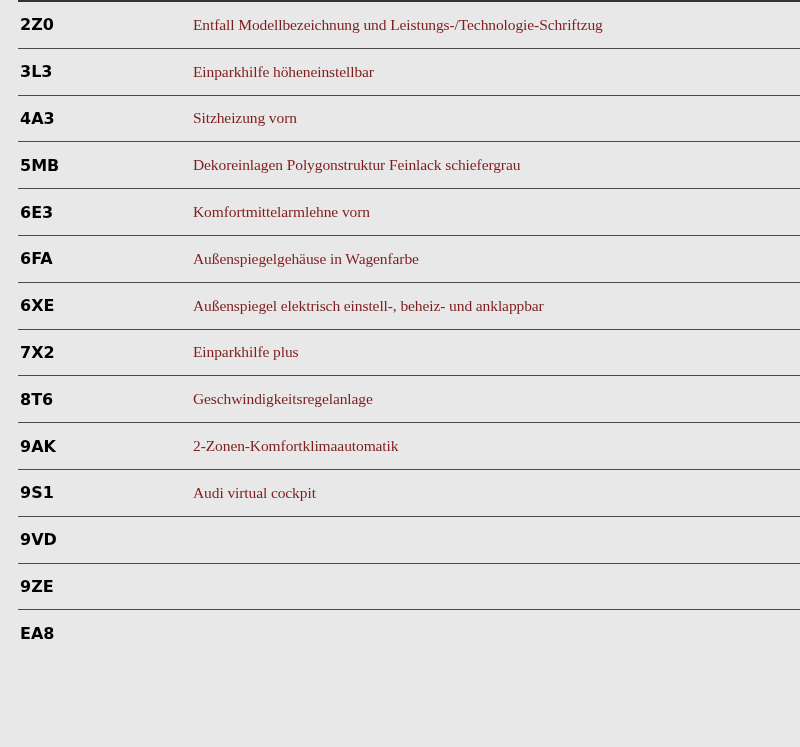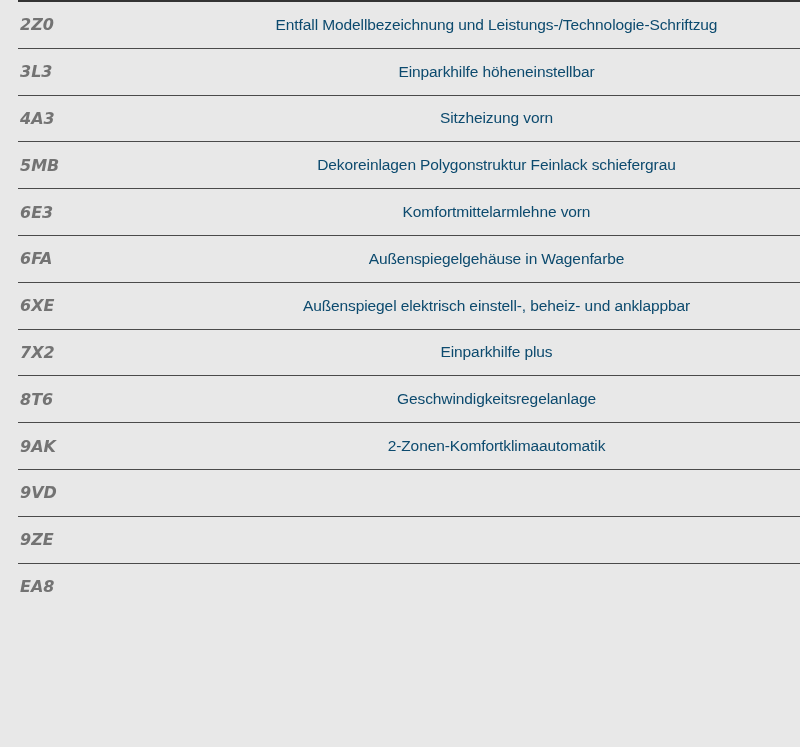--- a/index.html
+++ b/index.html
@@ -26,32 +26,30 @@
     }
     .row:last-child {
       border-bottom: none;
     }
     .code {
       width: 173px;
       padding-left: 2px;
       font-family: "DejaVu Sans", sans-serif;
       font-weight: bold;
       font-size: 16px;
-      color: #737373;
+      color: #000000;
       letter-spacing: 0px;
-      font-style: italic;
     }
     .desc {
       flex: 1;
-      font-family: Liberation Sans, sans-serif;
+      font-family: Liberation Serif, serif;
       font-size: 15.5px;
-      color: #0c4a6e;
+      color: #7f1d1d;
       white-space: nowrap;
       letter-spacing: -0.1px;
-      text-align: center;
     }
   </style>
 </head>
 <body>
 
 <div class="table">
   <div class="row">
     <span class="code">2Z0</span>
     <span class="desc">Entfall Modellbezeichnung und Leistungs-/Technologie-Schriftzug</span>
   </div>
@@ -85,20 +83,24 @@
   </div>
   <div class="row">
     <span class="code">8T6</span>
     <span class="desc">Geschwindigkeitsregelanlage</span>
   </div>
   <div class="row">
     <span class="code">9AK</span>
     <span class="desc">2-Zonen-Komfortklimaautomatik</span>
   </div>
   <div class="row">
+    <span class="code">9S1</span>
+    <span class="desc">Audi virtual cockpit</span>
+  </div>
+  <div class="row">
     <span class="code">9VD</span>
   </div>
   <div class="row">
     <span class="code">9ZE</span>
   </div>
   <div class="row">
     <span class="code">EA8</span>
   </div>
 </div>
 

